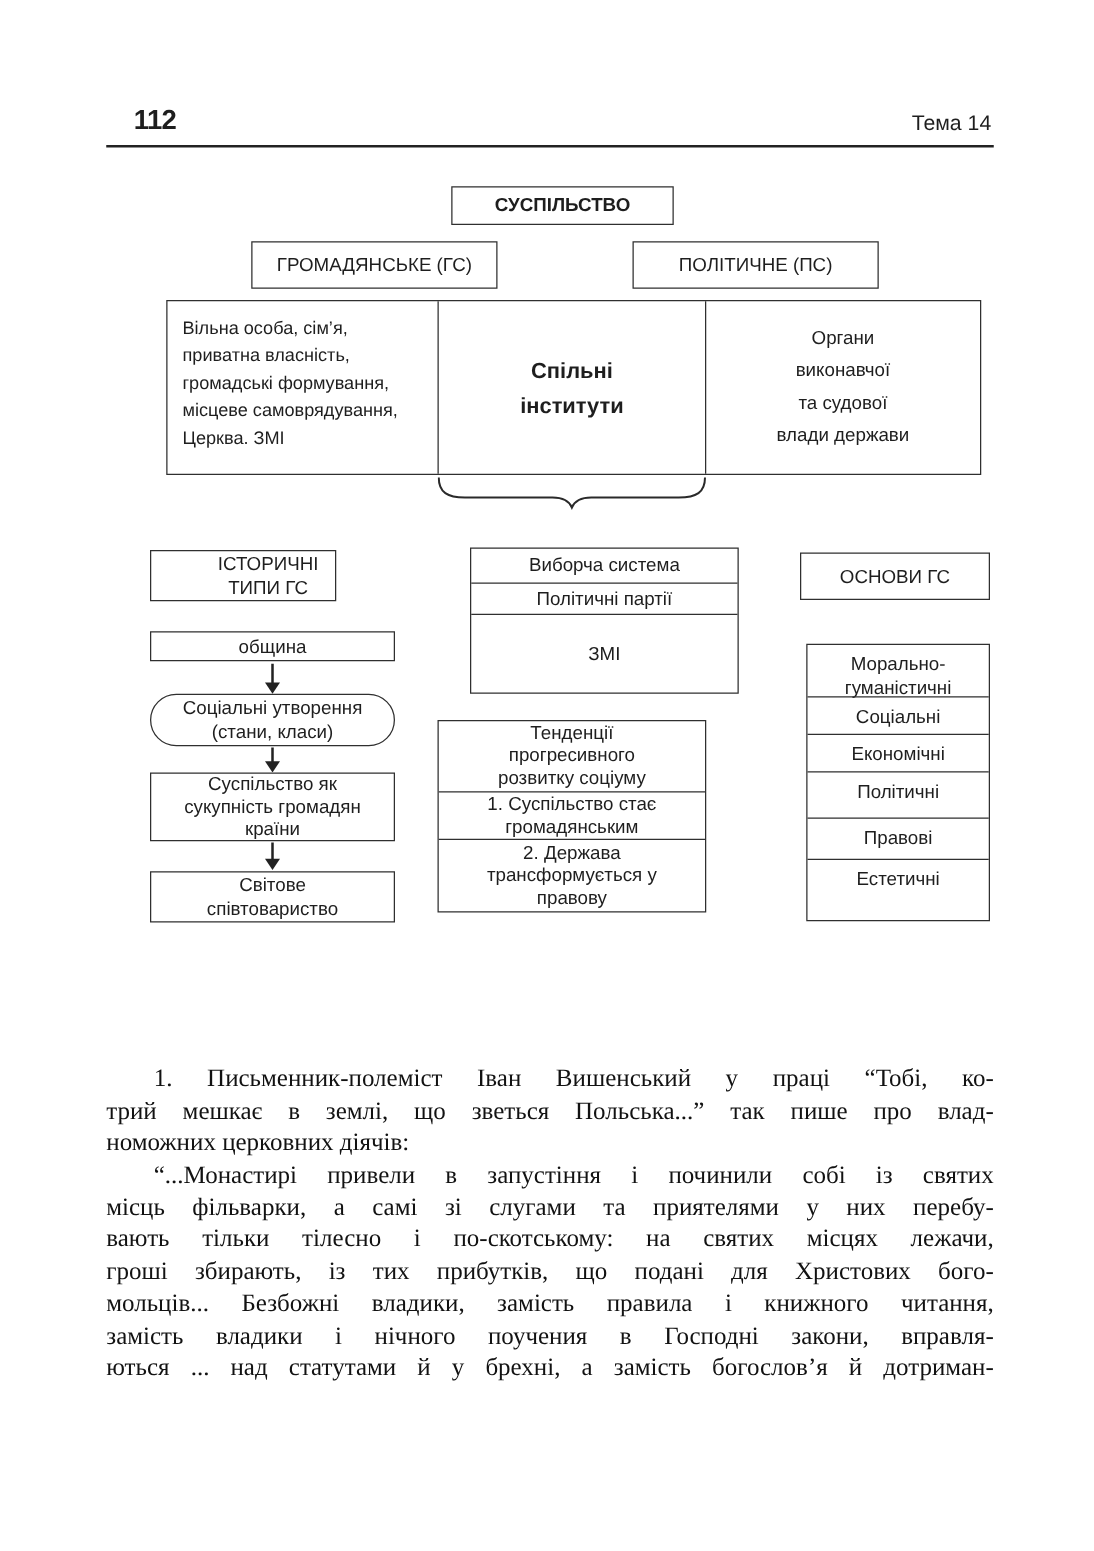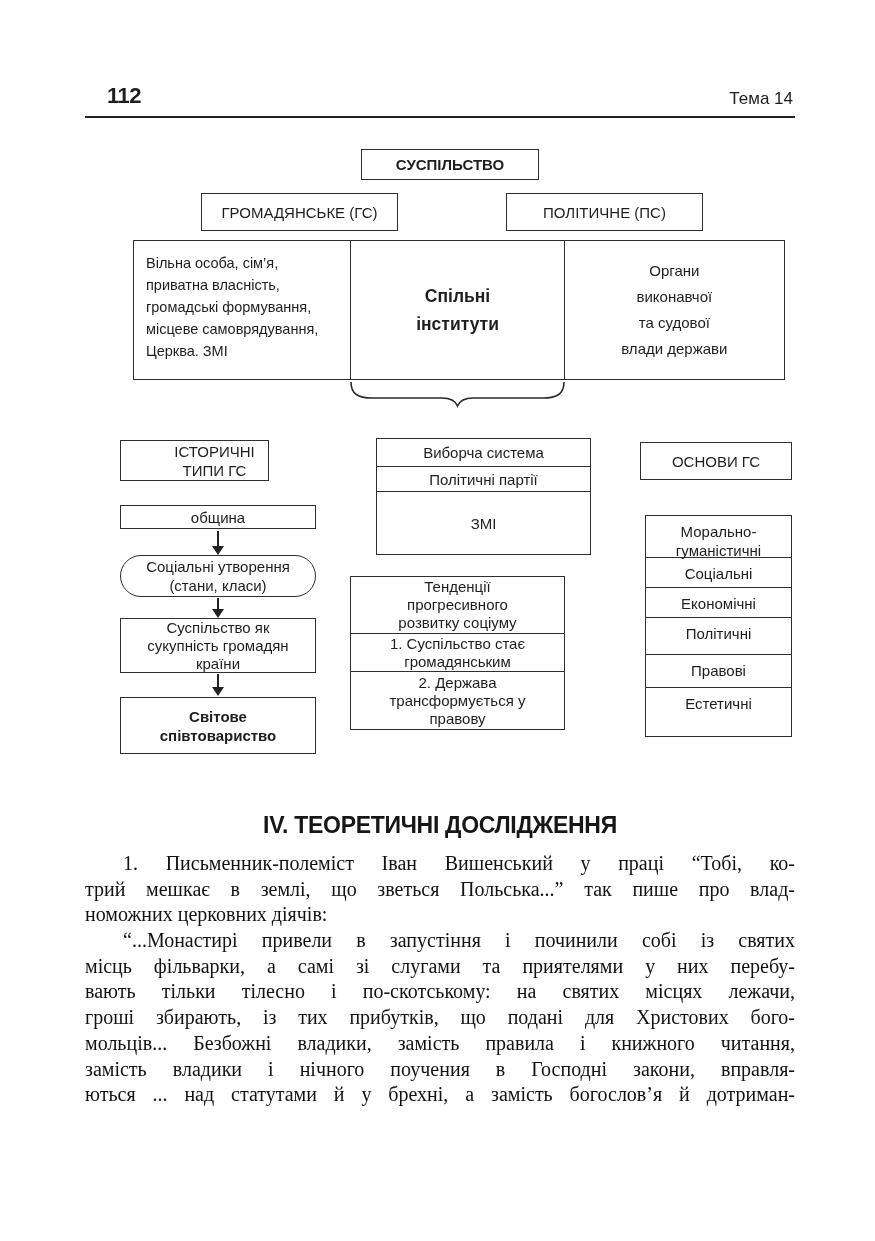--- a/index.html
+++ b/index.html
@@ -97,21 +97,21 @@
 
   <div class="dbox" style="left:120px; top:555px; width:196px; height:42px;border-radius:21px;">Соціальні утворення
 (стани, класи)</div>
   <div class="down-arrow" style="left:218px; top:598px; height:20px;"></div>
 
   <div class="dbox" style="left:120px; top:618px; width:196px; height:55px; line-height:18px;">Суспільство як
 сукупність громадян
 країни</div>
   <div class="down-arrow" style="left:218px; top:674px; height:22px;"></div>
 
-  <div class="dbox" style="left:120px; top:697px; width:196px; height:57px;font-weight:bold;">Світове
+  <div class="dbox" style="left:120px; top:697px; width:196px; height:41px;">Світове
 співтовариство</div>
 
   <div class="stack" style="left:350px; top:438px; width:215px; height:117px;margin-left:26px;">
     <div class="cell" style="height:27px;">Виборча система</div>
     <div class="cell" style="height:25px;">Політичні партії</div>
     <div class="cell" style="flex:1;">ЗМІ</div>
   </div>
 
   <div class="stack" style="left:350px; top:576px; width:215px; height:154px;">
     <div class="cell" style="height:56px; line-height:18px;">Тенденції
@@ -129,21 +129,20 @@
   <div class="stack stack-found" style="left:645px; top:515px; width:147px; height:222px;">
     <div class="cell" style="height:41px;">Морально-
 гуманістичні</div>
     <div class="cell" style="height:30px;">Соціальні</div>
     <div class="cell" style="height:30px;">Економічні</div>
     <div class="cell" style="height:37px;">Політичні</div>
     <div class="cell" style="height:33px;">Правові</div>
     <div class="cell" style="flex:1;">Естетичні</div>
   </div>
 
-  <div class="section-heading">IV. ТЕОРЕТИЧНІ ДОСЛІДЖЕННЯ</div>
 
   <div class="body-text">
     <div class="body-line indent">1. Письменник-полеміст Іван Вишенський у праці “Тобі, ко-</div>
     <div class="body-line">трий мешкає в землі, що зветься Польська...” так пише про влад-</div>
     <div class="body-line para-end">номожних церковних діячів:</div>
     <div class="body-line indent">“...Монастирі привели в запустіння і починили собі із святих</div>
     <div class="body-line">місць фільварки, а самі зі слугами та приятелями у них перебу-</div>
     <div class="body-line">вають тільки тілесно і по-скотському: на святих місцях лежачи,</div>
     <div class="body-line">гроші збирають, із тих прибутків, що подані для Христових бого-</div>
     <div class="body-line">мольців... Безбожні владики, замість правила і книжного читання,</div>

